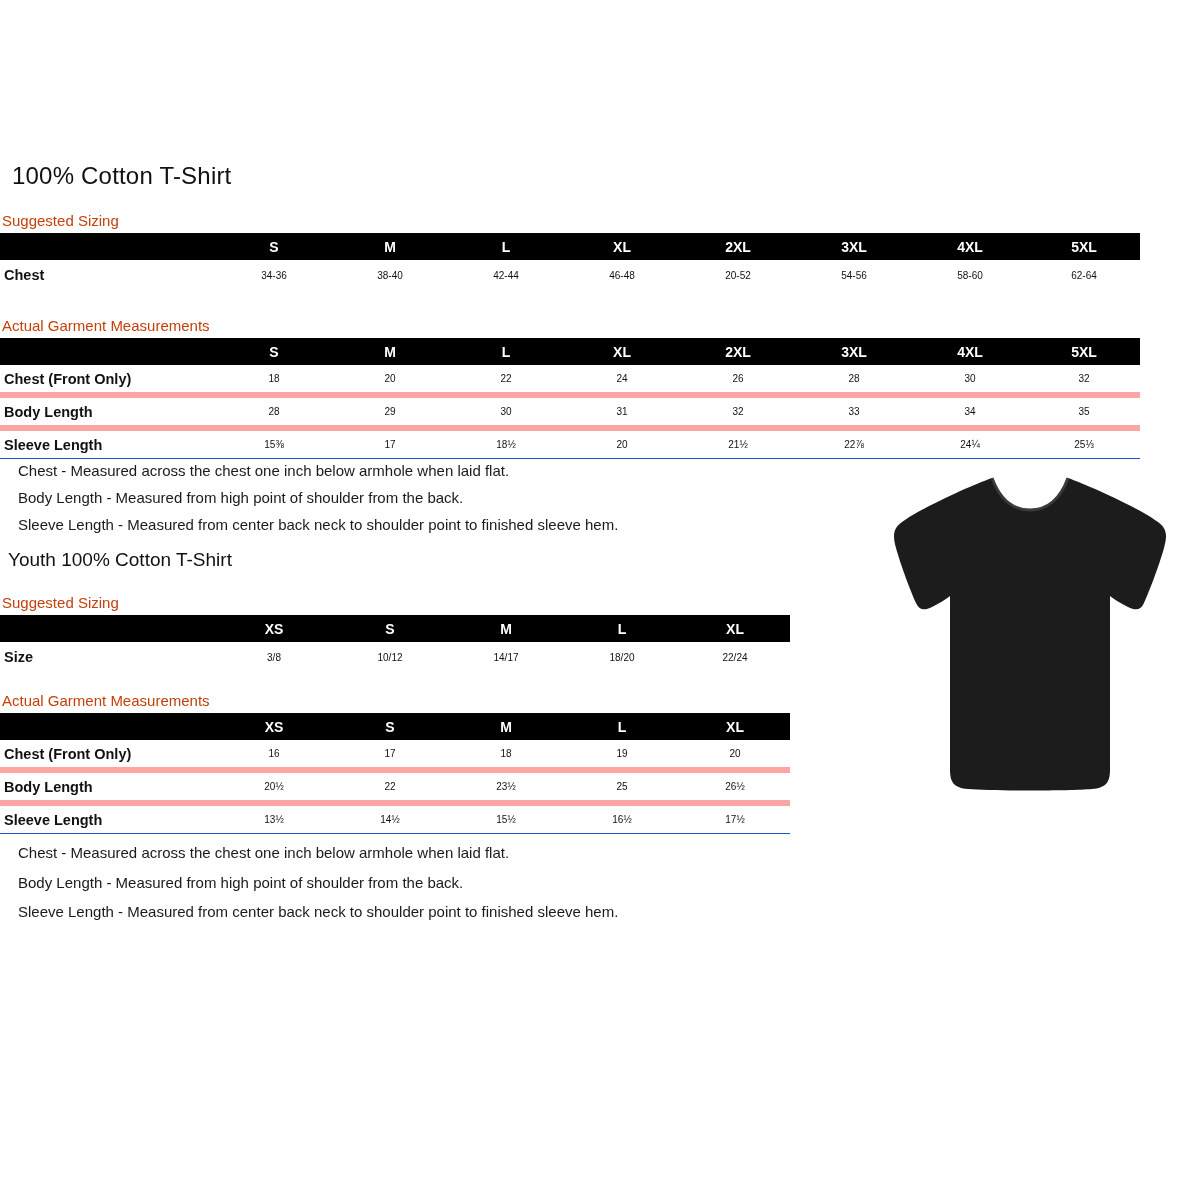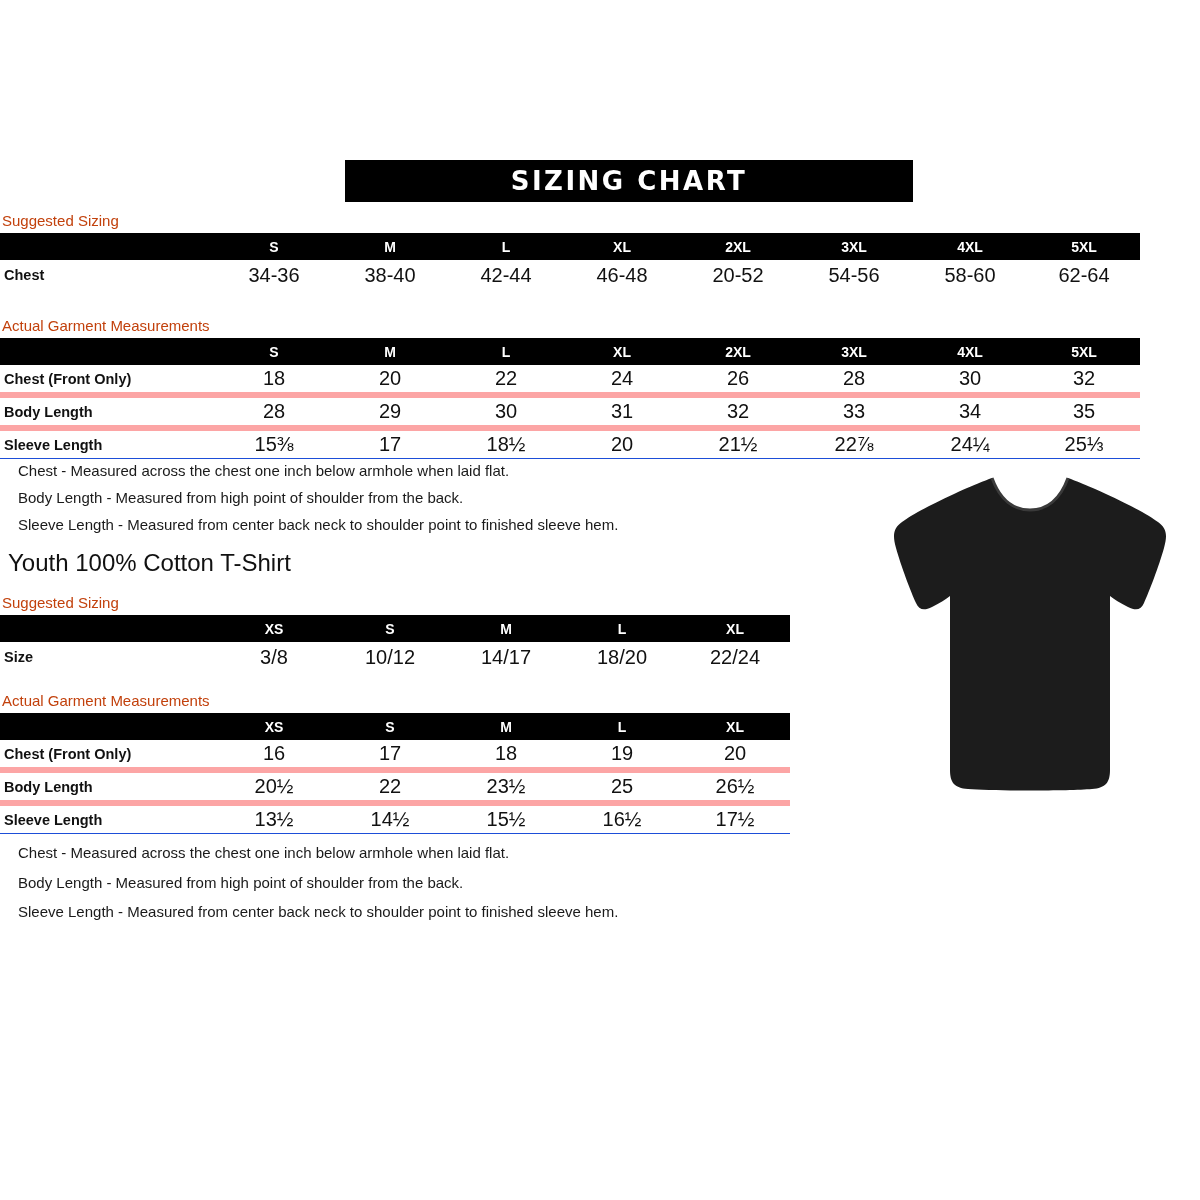--- a/index.html
+++ b/index.html
@@ -85,21 +85,21 @@
     color: #ffffff;
     font-size: 14px;
     font-weight: bold;
     text-align: center;
   }
   table.sz thead th.lbl {
     text-align: left;
   }
   table.sz tbody td {
     text-align: center;
-    font-size: 20px;
+    font-size: 10px;
     color: #111111;
   }
   table.sz tbody td.lbl {
     text-align: left;
     padding-left: 4px;
     font-weight: bold;
     font-size: 14.5px;
   }
   table.sz.bordered tbody tr {
     border-bottom: 6px solid #fca5a5;
@@ -131,21 +131,21 @@
     font-size: 15px;
     color: #1a1a1a;
     white-space: nowrap;
   }
 
   
   .youth-title {
     position: absolute;
     left: 8px;
     top: 549px;
-    font-size: 24px;
+    font-size: 19px;
     font-weight: 400;
     white-space: nowrap;
   }
 
   #youth-suggested {
     left: 0px;
     top: 615px;
     width: 790px;
   }
   #youth-suggested tbody td {
@@ -165,23 +165,21 @@
     width: 300px;
     height: 340px;
   }
 </style>
 </head>
 <body>
 
 <div class="page">
 
   <div class="hdr-row">
-    <div class="sizing-banner">
-      <span>SIZING CHART</span>
-    </div>
+    <div class="adult-title">100% Cotton T-Shirt</div>
   </div>
 
   <div class="sublabel" style="top:212px;">Suggested Sizing</div>
 
   <table class="sz" id="adult-suggested">
     <colgroup>
       <col style="width:216px">
       <col style="width:116px">
         <col style="width:116px">
         <col style="width:116px">

